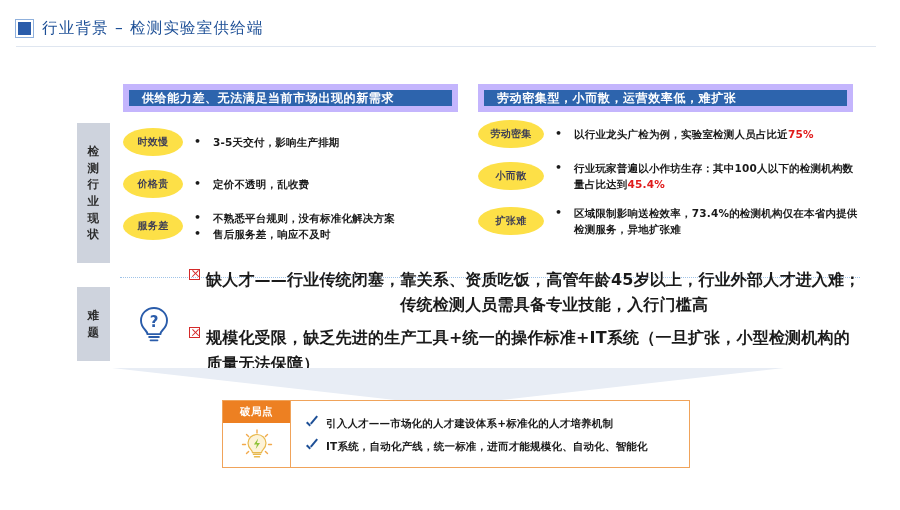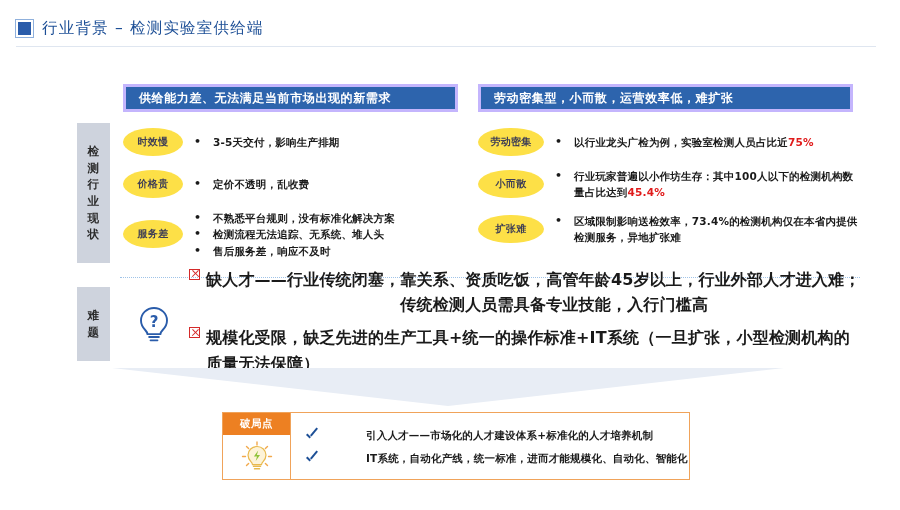--- a/index.html
+++ b/index.html
@@ -40,21 +40,21 @@
     left: 16px; top: 46px;
     width: 860px; height: 1px;
     background: #dfe6f0;
   }
 
   
   .hdr {
     position: absolute;
     height: 28px;
     background: #2d64ad;
-    border: 3px solid #c4b5fd;
+    border: 6px solid #c4b5fd;
     display: flex; align-items: center;
     padding-left: 13px;
     color: #ffffff;
     font-size: 12px;
     font-weight: bold;
     letter-spacing: 0.6px;
     white-space: nowrap;
   }
   #hdr-left  { left: 123px; top: 84px; width: 335px; }
   #hdr-right { left: 478px; top: 84px; width: 375px; }
@@ -119,21 +119,21 @@
     left: 3px; top: -1px;
     font-size: 11px;
     color: #1a1a1a;
   }
   .bullet .hl { color: #e01b1b; font-weight: bold; }
 
   
   #row-l1 { margin-top: 8px; }
   #row-l2 { margin-top: 14px; }
   #row-l3 { margin-top: 12px; }
-  #row-r1 { margin-top: 8px; }
+  #row-r1 { margin-top: 0; }
   #row-r2 { margin-top: 12px; }
   #row-r3 { margin-top: 12px; }
 
   
   .dotted-sep {
     position: absolute;
     left: 120px; top: 277px;
     width: 740px; height: 0;
     border-top: 1.5px dotted #9fc3e8;
   }
@@ -187,21 +187,21 @@
     position: absolute;
     left: 112px; top: 368px;
     width: 672px; height: 38px;
     background: #e8edf5;
     clip-path: polygon(0 0, 100% 0, 50% 100%);
   }
 
   
   #solution-box {
     position: absolute;
-    left: 222px; top: 412px;
+    left: 222px; top: 400px;
     width: 468px; height: 68px;
     border: 1.3px solid #f0a35a;
     background: #ffffff;
     display: flex;
     justify-content: space-between;
   }
   .sol-left {
     flex: 0 0 auto;
     width: 68px;
     border-right: 1.3px solid #f0a35a;
@@ -223,21 +223,21 @@
   }
   .sol-right {
     flex: 1 1 auto;
     padding: 8px 10px 6px 14px;
     display: flex;
     flex-direction: column;
     justify-content: center;
     gap: 9px;
   }
   .sol-line {
-    display: flex; align-items: center; gap: 40px;
+    display: flex; align-items: center;
   }
   .check {
     flex: 0 0 auto;
     width: 14px; height: 14px;
     margin-right: 7px;
     position: relative;
   }
   .check::before {
     content: "";
     position: absolute;
@@ -306,21 +306,20 @@
       <div class="pill">价格贵</div>
       <div class="bullets">
         <div class="bullet">定价不透明，乱收费</div>
       </div>
     </div>
 
     <div class="row" id="row-l3">
       <div class="pill">服务差</div>
       <div class="bullets">
         <div class="bullet">不熟悉平台规则，没有标准化解决方案</div>
-        <div class="bullet">检测流程无法追踪、无系统、堆人头</div>
         <div class="bullet">售后服务差，响应不及时</div>
       </div>
     </div>
 
   </div>
 
   <div class="col" id="col-right">
 
     <div class="row" id="row-r1">
       <div class="pill wide">劳动密集</div>

